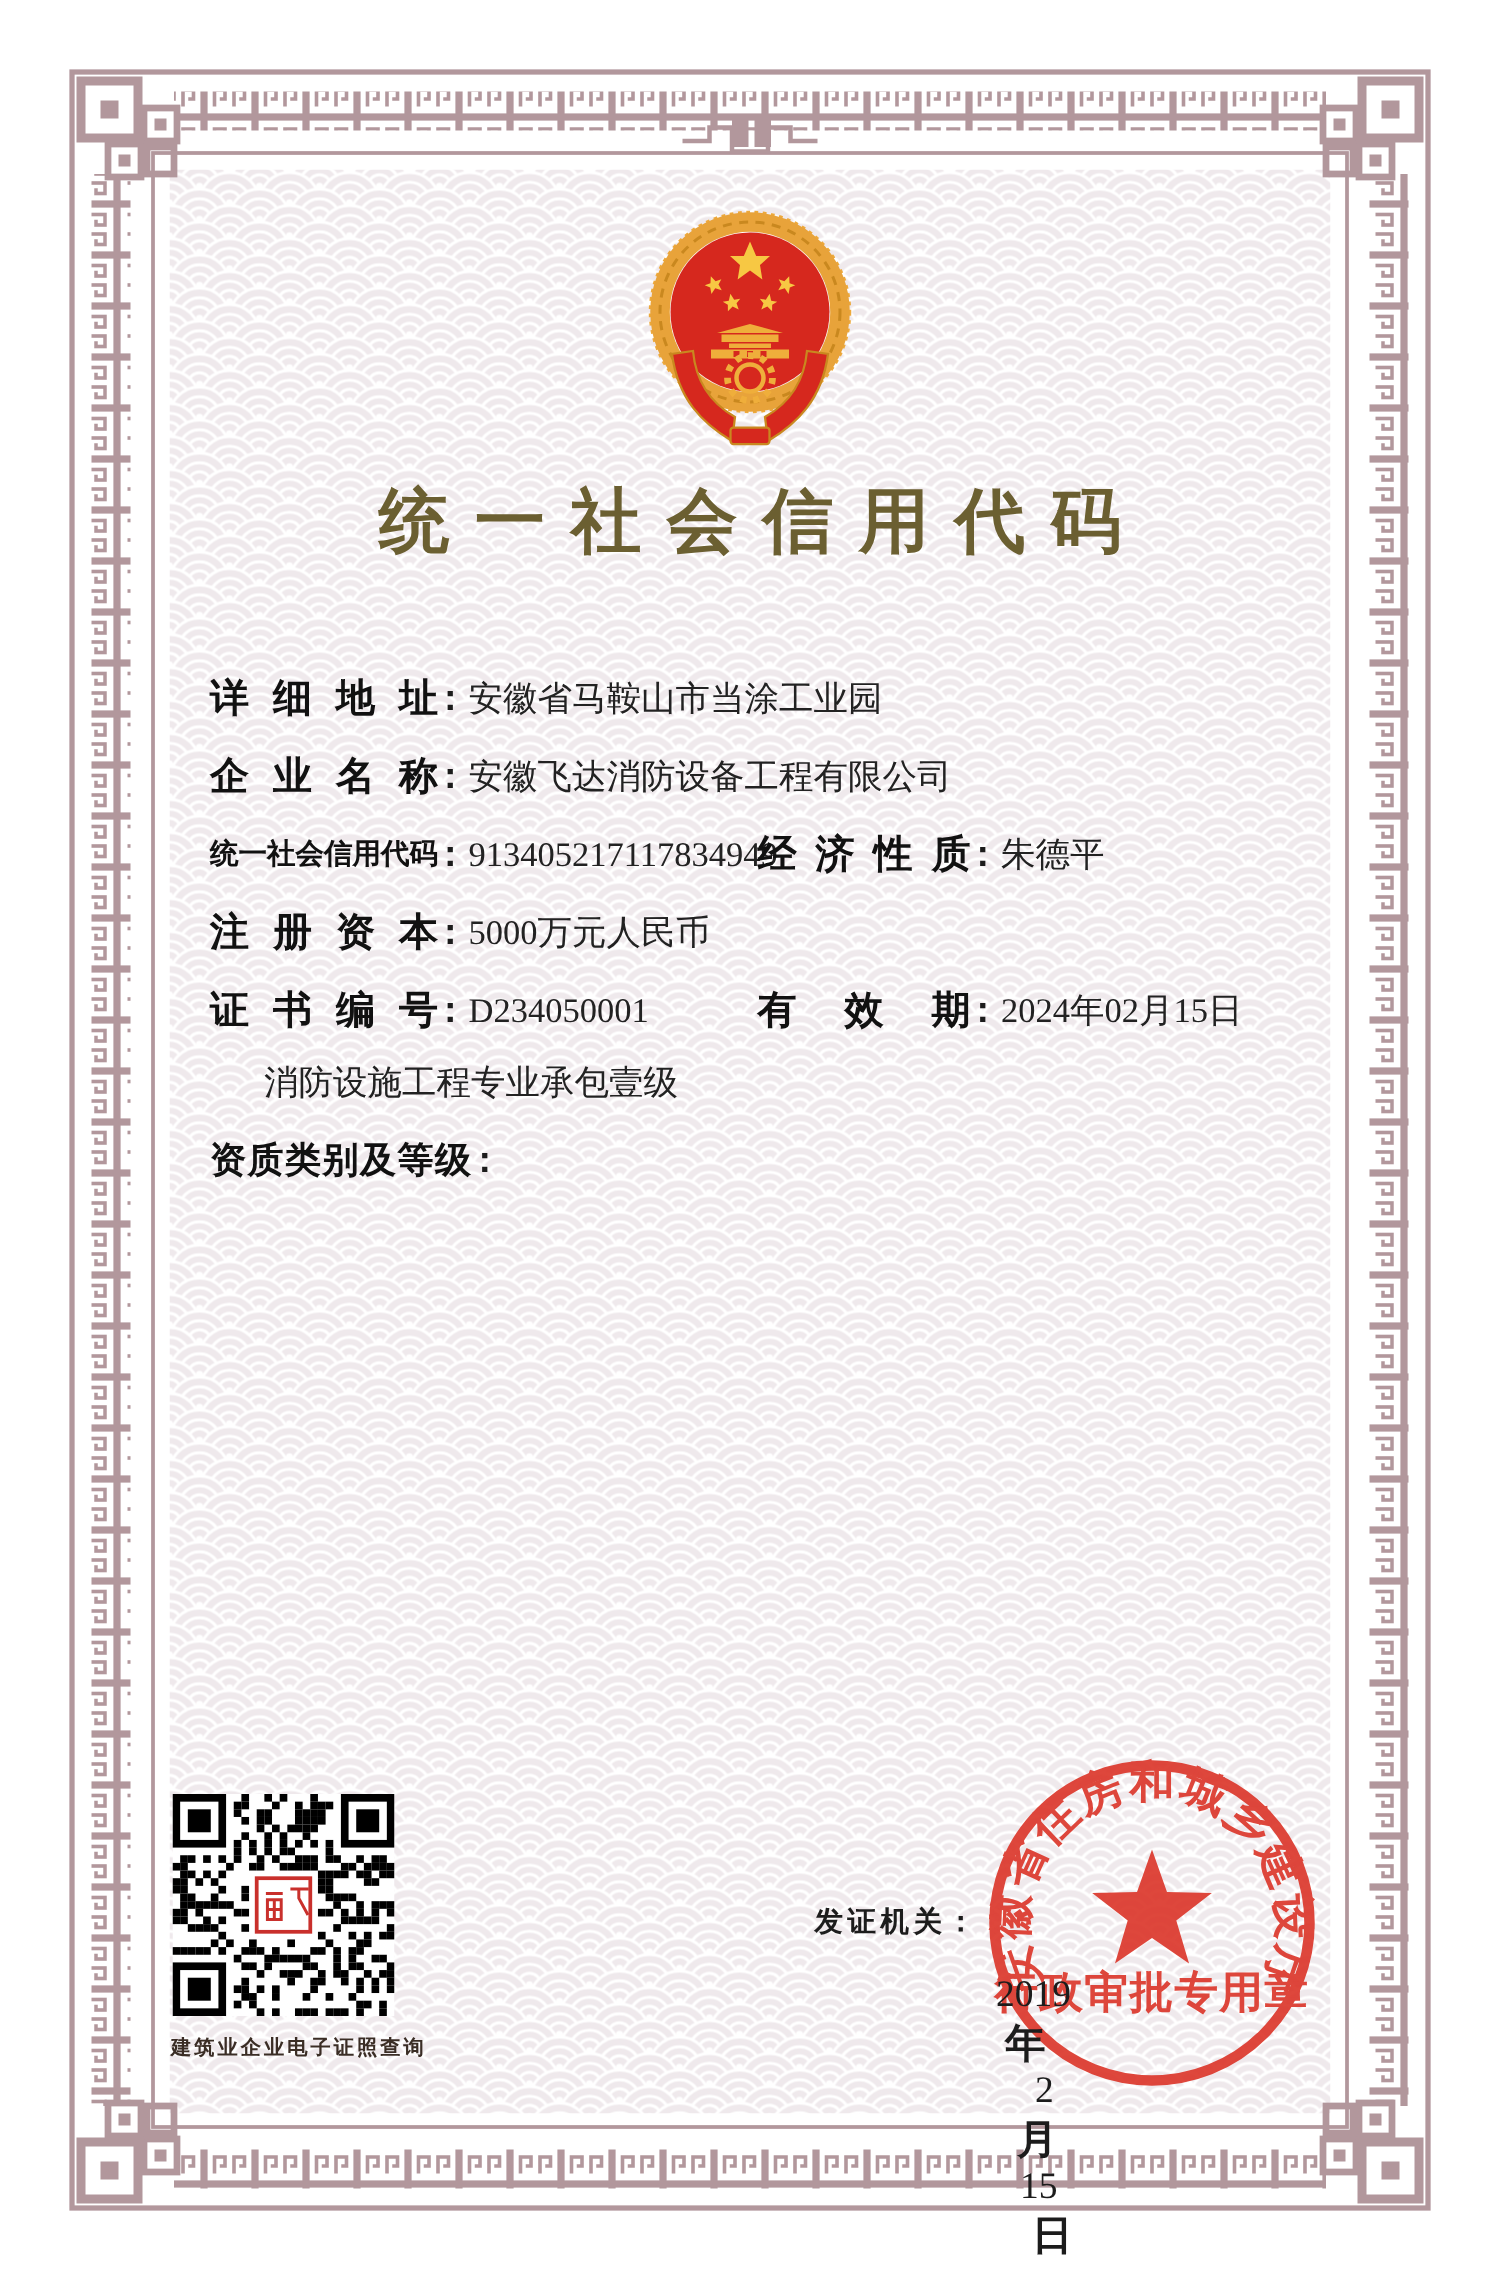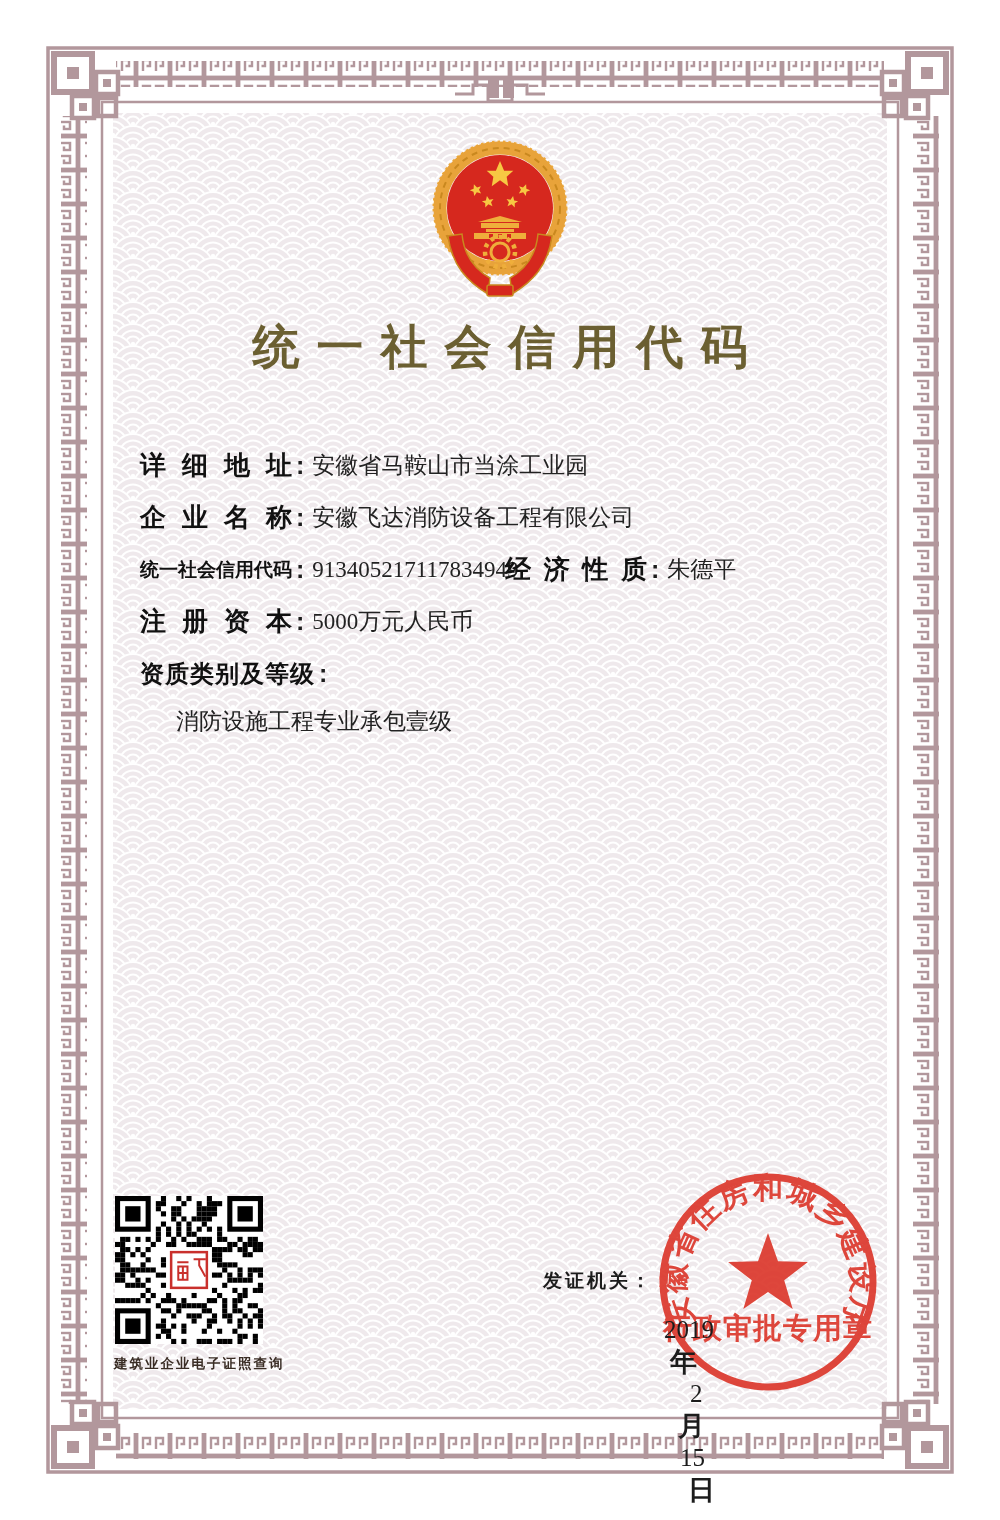--- a/index.html
+++ b/index.html
@@ -189,26 +189,34 @@
         <span class="lab r">经济性质</span><span class="colon">:</span><span class="val">朱德平</span>
       </div>
     </div>
 
     <div class="frow fgrid">
       <div>
         <span class="lab">注册资本</span><span class="colon">:</span><span class="val">5000万元人民币</span>
       </div>
     </div>
 
-
+    <div class="frow fgrid">
+      <div>
+        <span class="lab">证书编号</span><span class="colon">:</span><span class="val">D234050001</span>
+      </div>
+      <div>
+        <span class="lab r">有效期</span><span class="colon">:</span><span class="val">2024年02月15日</span>
+      </div>
+    </div>
+
+    <div class="frow" id="qualline">
+      <span class="val">消防设施工程专业承包壹级</span>
+    </div>
     <div class="frow">
       <span class="lab auto">资质类别及等级</span><span class="colon">:</span>
-    </div>
-    <div class="frow" id="qualline">
-      <span class="val">消防设施工程专业承包壹级</span>
     </div>
   </div>
 
   <div id="qrblock" class="abs">
     <svg id="qr" width="148" height="148">
         <rect x="0" y="0" width="148" height="148" fill="#fff"></rect>
         <rect x="45.931034482758626" y="0" width="5.103448275862069" height="5.103448275862069" fill="#000"></rect>
         <rect x="61.24137931034483" y="0" width="5.103448275862069" height="5.103448275862069" fill="#000"></rect>
         <rect x="71.44827586206897" y="0" width="5.103448275862069" height="5.103448275862069" fill="#000"></rect>
         <rect x="91.86206896551725" y="0" width="5.103448275862069" height="5.103448275862069" fill="#000"></rect>

